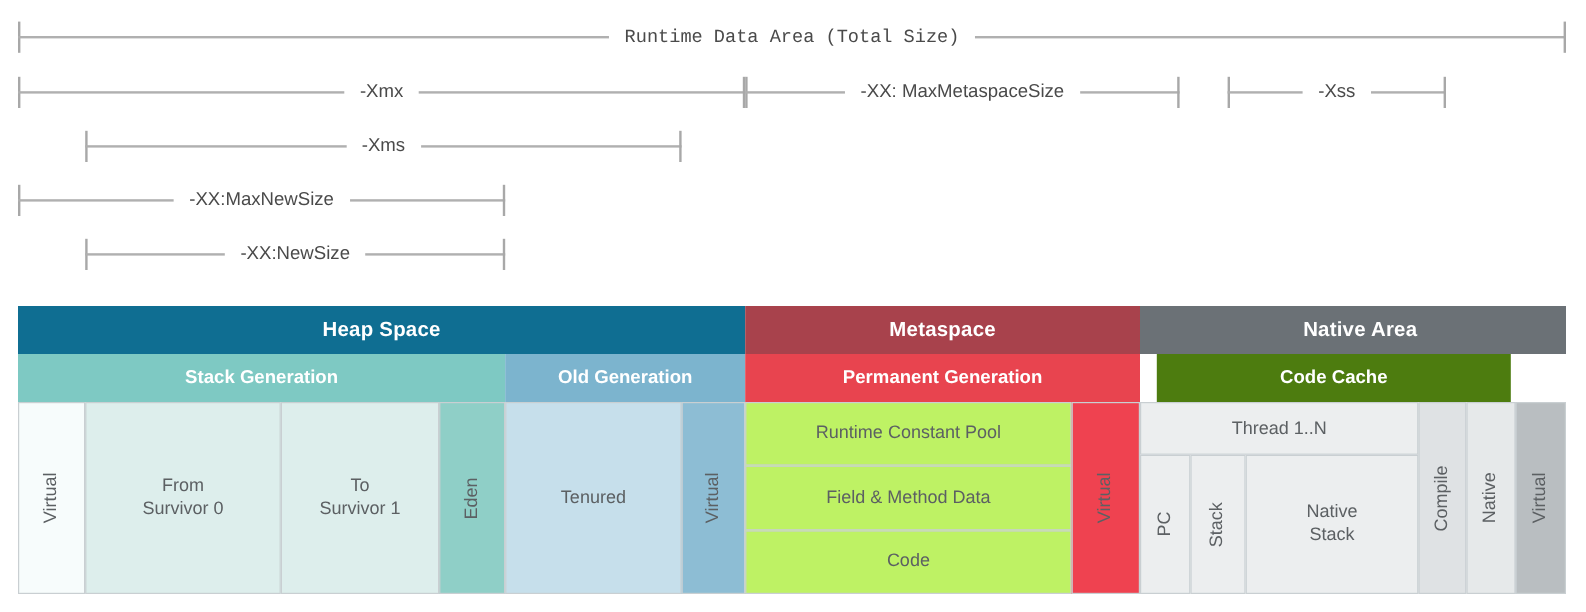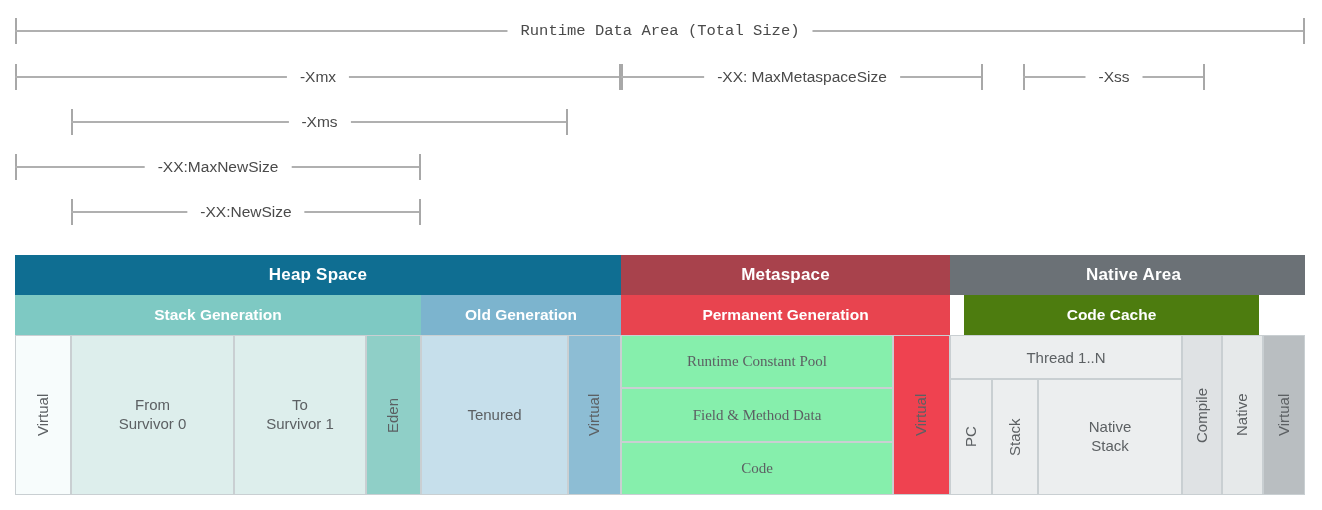--- a/index.html
+++ b/index.html
@@ -58,21 +58,21 @@
     font-size:15px; color:#5c6063;
     border:1px solid #c9cfd2;
     line-height:1.25;
   }
   .cell.vert { writing-mode:vertical-rl; transform:rotate(180deg); font-size:15px; }
   .c-virtual-h  { background:#f7fcfc; }
   .c-survivor   { background:#ddeeec; }
   .c-eden       { background:#8fcfc7; }
   .c-tenured    { background:#c6dfeb; }
   .c-virtual-o  { background:#8dbdd4; }
-  .c-permcell   { background:#86efac;font-family:Liberation Serif, serif; }
+  .c-permcell   { background:#bef264; }
   .c-virtual-m  { background:#ef4250; }
   .c-threadcell { background:#eceeef; }
   .c-compile    { background:#dfe2e4; }
   .c-nativec    { background:#e6e9ea; }
   .c-virtual-n  { background:#b9bec1; }
 
   .thread-head {
     position:absolute; top:0; height:44px; left:0; right:0;
     display:flex; align-items:center; justify-content:center;
     font-size:15px; color:#5c6063;

